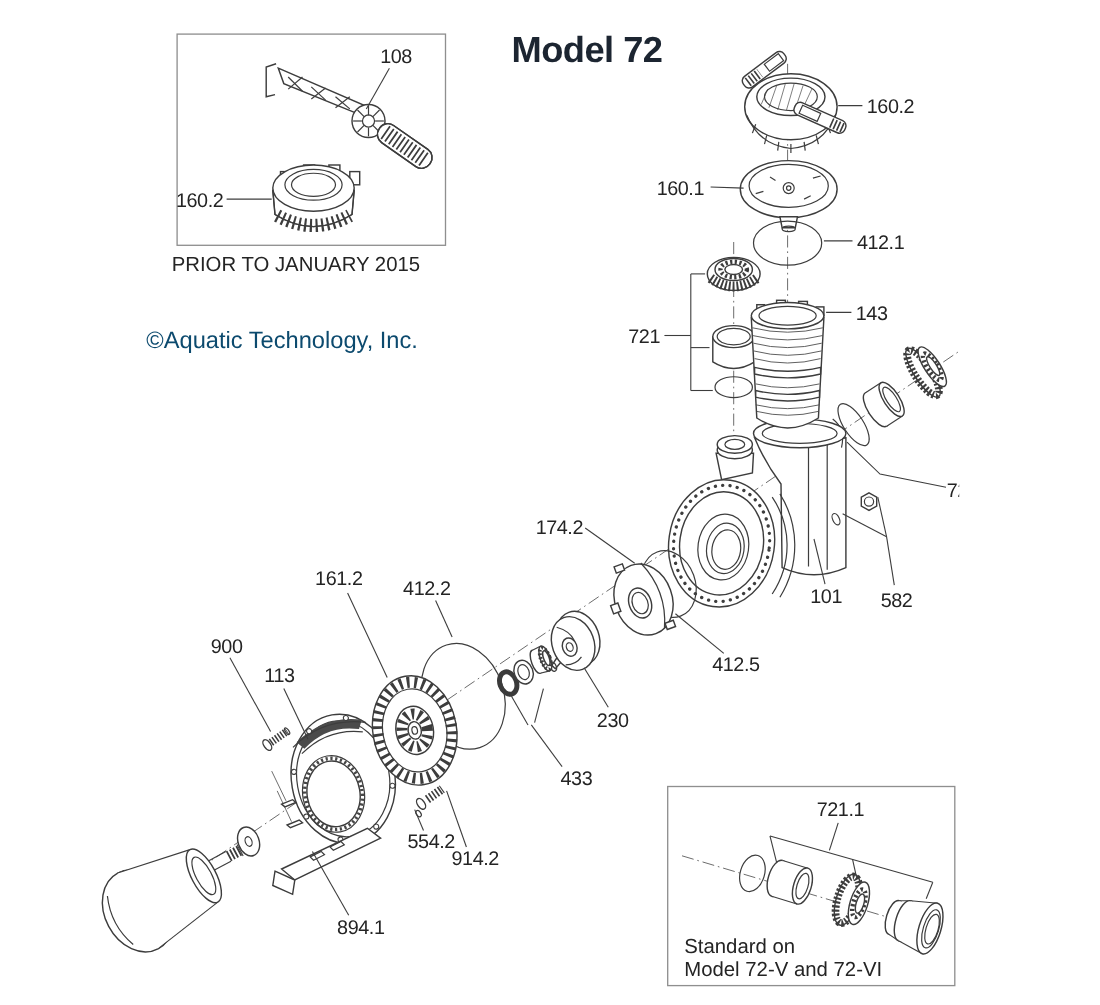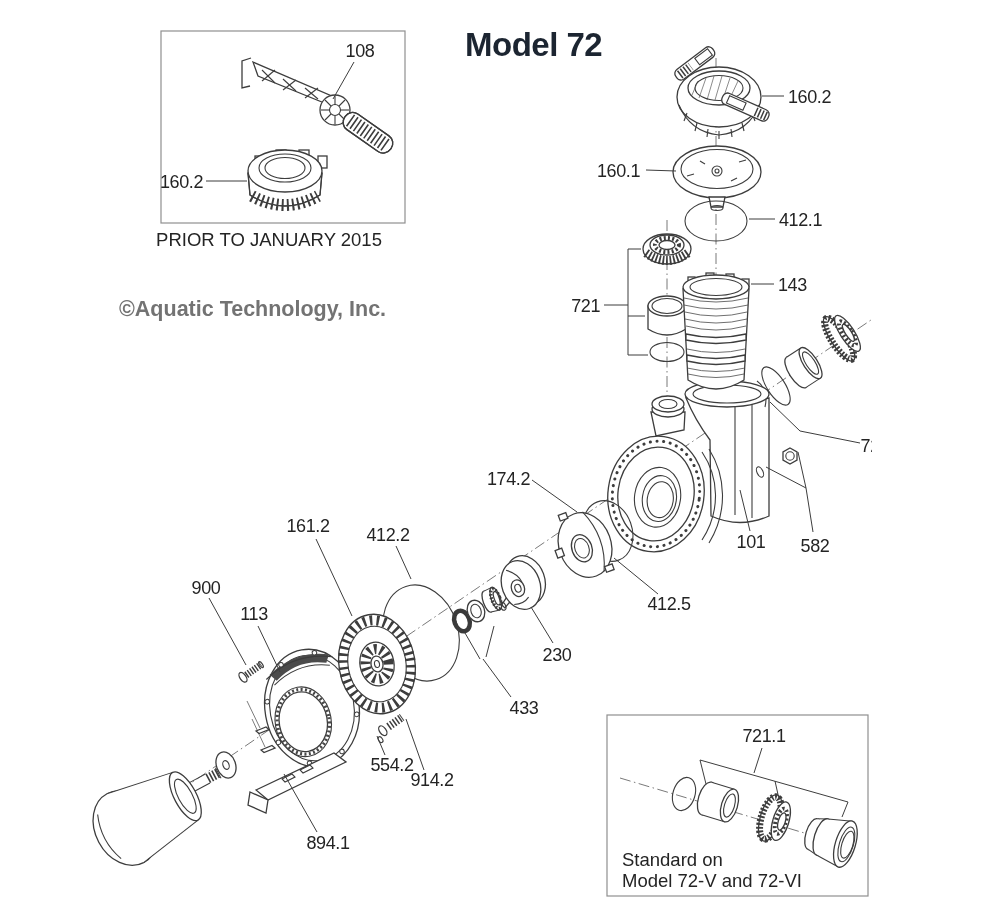--- a/index.html
+++ b/index.html
@@ -1,22 +1,22 @@
 <!DOCTYPE html>
 <html><head>
 <meta charset="utf-8">
 <style>
   html,body{margin:0;padding:0;background:#ffffff;}
   .stage{position:relative;width:872px;height:914px;background:#fff;overflow:hidden;
          font-family:"Liberation Sans",sans-serif;}
   .stage svg{position:absolute;left:0;top:0;}
   .title{position:absolute;left:429px;top:26px;font-size:33px;font-weight:700;
          color:#1c2531;letter-spacing:-0.5px;margin-left:36px;}
-  .watermark{position:absolute;left:119px;top:297px;font-size:21.5px;font-weight:700;
-         color:#737373;}
+  .watermark{position:absolute;left:133px;top:297px;font-size:21.5px;font-weight:400;
+         color:#0c4a6e;}
   svg text{font-family:"Liberation Sans",sans-serif;fill:#242424;font-size:18px;letter-spacing:-0.4px;}
   svg text.cap{font-size:18.5px;letter-spacing:0;}
   .ln{stroke:#3d3d3d;stroke-width:1;fill:none;}
   .pt{stroke:#3d3d3d;stroke-width:1.3;fill:#ffffff;}
   .pt2{stroke:#3d3d3d;stroke-width:1.1;fill:none;}
   .thin{stroke:#5a5a5a;stroke-width:0.8;fill:none;}
   .axis{stroke:#6a6a6a;stroke-width:0.9;fill:none;stroke-dasharray:11 3.5 1.5 3.5;}
   .box{fill:none;stroke:#8f8f8f;stroke-width:1.2;}
 </style>
 </head>

